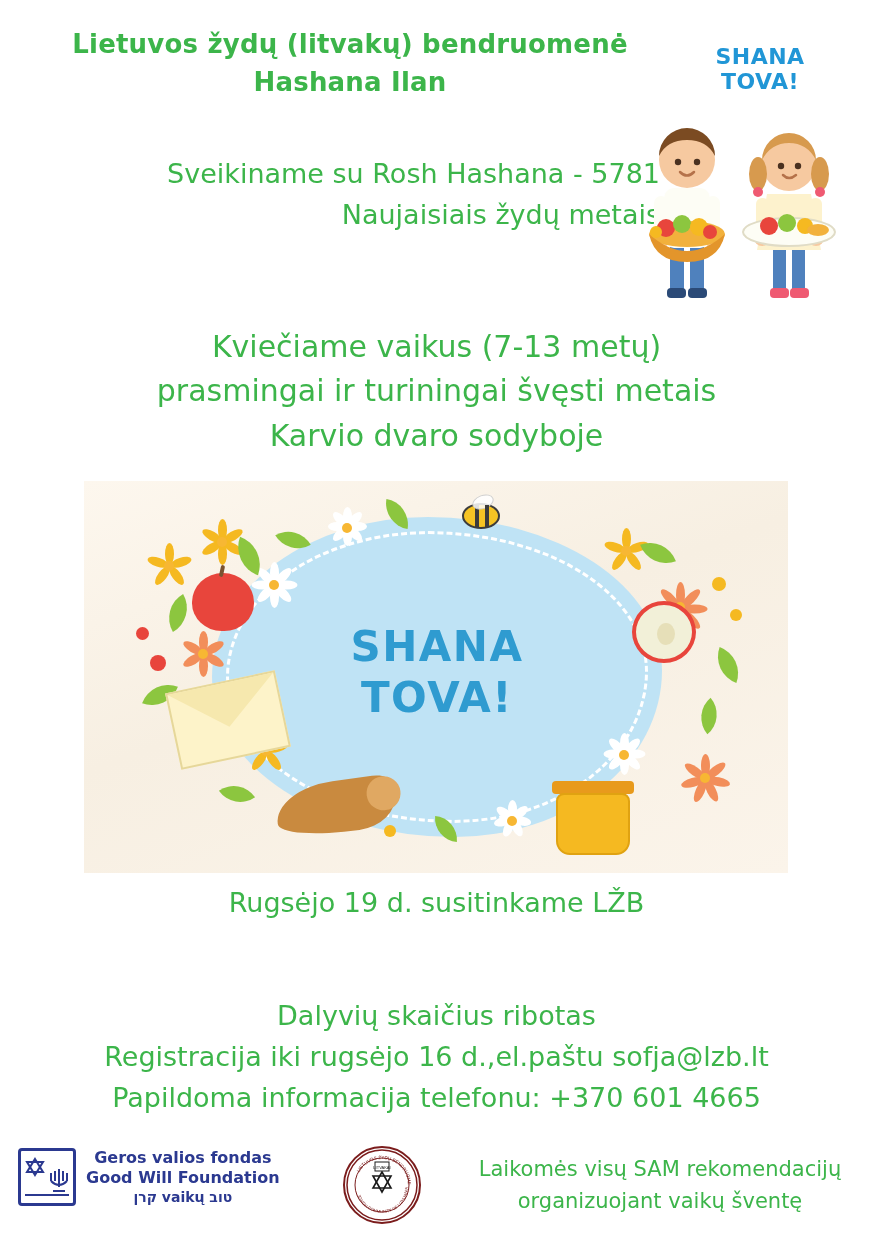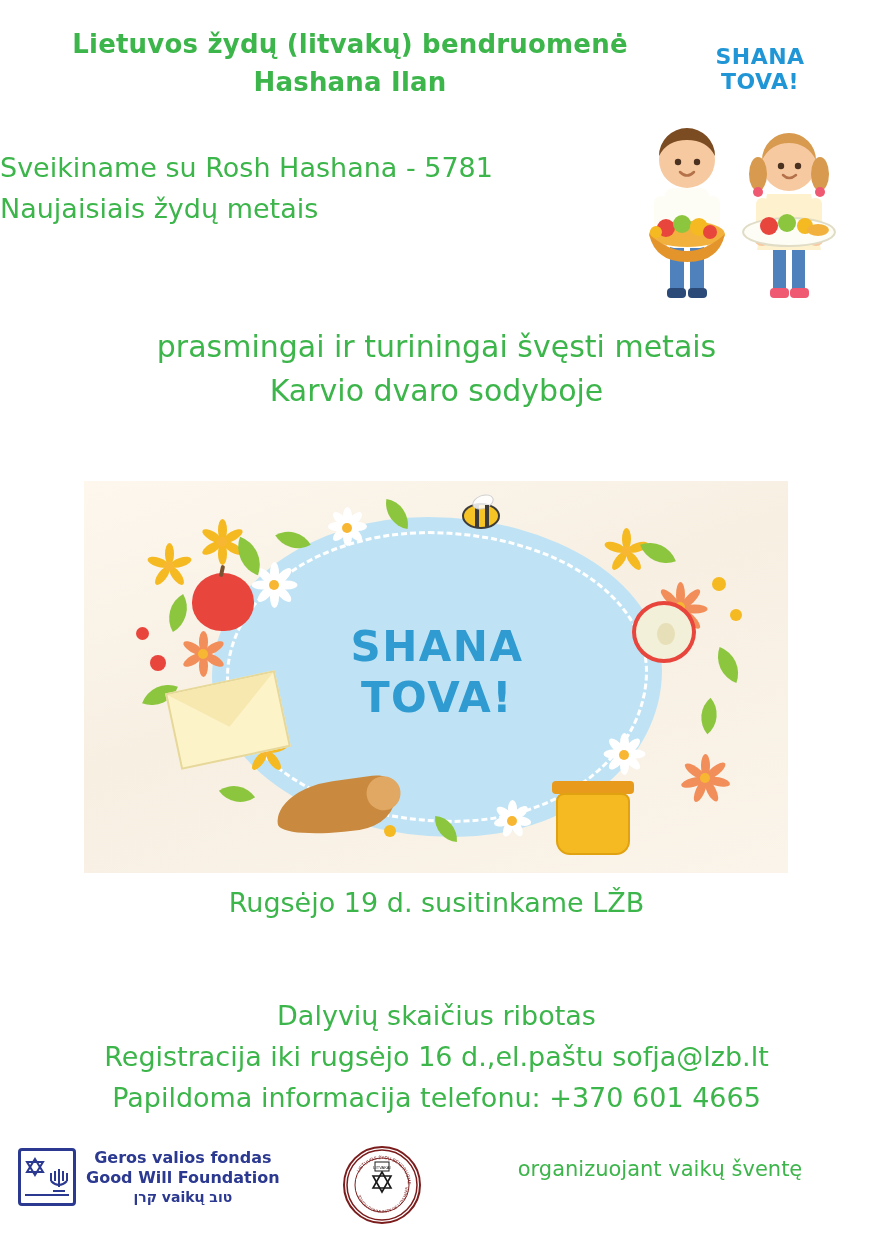--- a/index.html
+++ b/index.html
@@ -30,24 +30,24 @@
   }
   .header-line {
     font-size: 26px;
     font-weight: bold;
     line-height: 1.45;
     color: #3cb54a;
     letter-spacing: 0.2px;
   }
   .greet-block {
     position: absolute;
-    top: 148px;
+    top: 154px;
     left: 0;
     width: 660px;
-    text-align: left;
+    text-align: right;
   }
   .greet-line {
     font-size: 27px;
     line-height: 1.5;
     color: #3cb54a;
   }
 
   
   .badge {
     position: absolute;
@@ -409,20 +409,21 @@
         <ellipse cx="159" cy="120" rx="46" ry="14" fill="#fdfdf5" stroke="#e0dcc6" stroke-width="2"></ellipse>
         <circle cx="139" cy="114" r="9" fill="#e8453c"></circle>
         <circle cx="157" cy="111" r="9" fill="#8cc63f"></circle>
         <circle cx="175" cy="114" r="8" fill="#f5b921"></circle>
         <ellipse cx="188" cy="118" rx="11" ry="6" fill="#f2b13c"></ellipse>
       </g>
     </svg>
   </div>
 
   <div class="invite-block">
+    <div class="invite-line">Kviečiame vaikus (7-13 metų)</div>
     <div class="invite-line">prasmingai ir turiningai švęsti metais</div>
     <div class="invite-line">Karvio dvaro sodyboje</div>
   </div>
 
   <div class="art">
     <div class="art-blob"></div>
     <div class="art-blob-dash"></div>
     <div class="art-text">
       <div>SHANA</div>
       <div>TOVA!</div>
@@ -620,17 +621,18 @@
           <textPath href="#arcTop" startOffset="16%">LIETUVOS ŽYDŲ BENDRUOMENĖ</textPath>
         </text>
         <path id="arcBot" d="M11 39 a26 26 0 0 0 52 0" fill="none"></path>
         <text font-size="4.2" fill="#7b1d1d" font-family="Liberation Sans, sans-serif">
           <textPath href="#arcBot" startOffset="10%">JEWISH COMMUNITY OF LITHUANIA</textPath>
         </text>
       </svg>
     </div>
 
     <div class="sam-note">
+      <div>Laikomės visų SAM rekomendacijų</div>
       <div>organizuojant vaikų šventę</div>
     </div>
   </div>
 
 </div>
 
 </body></html>

